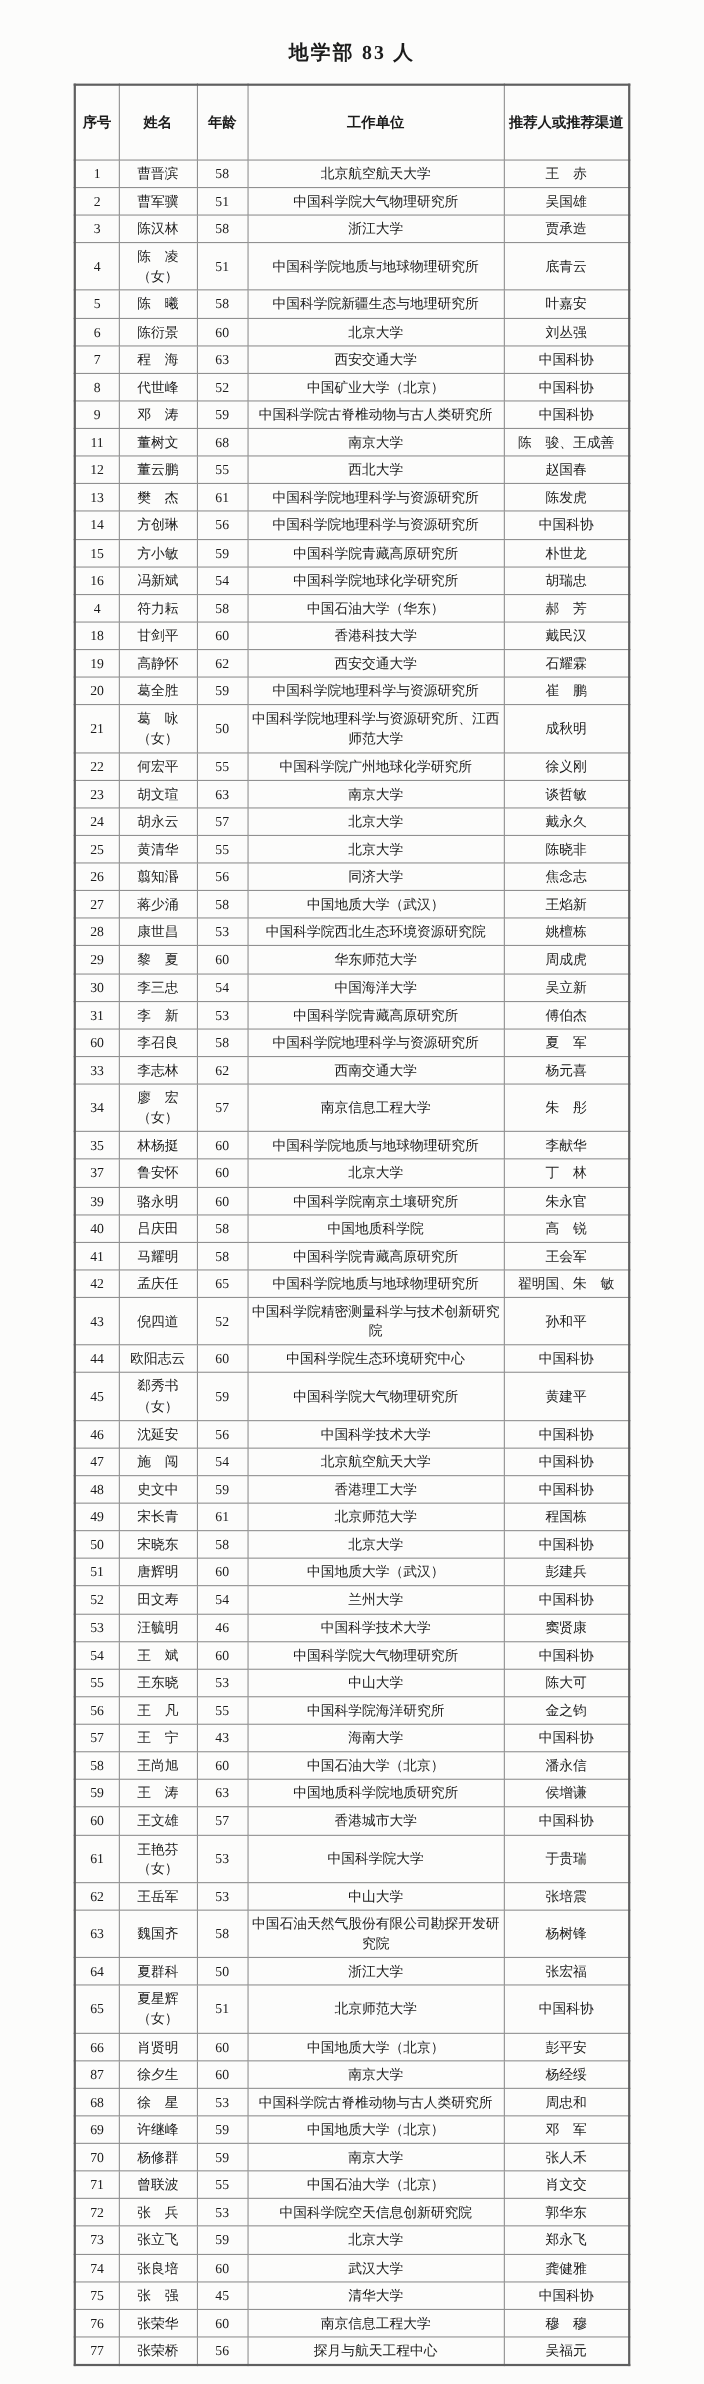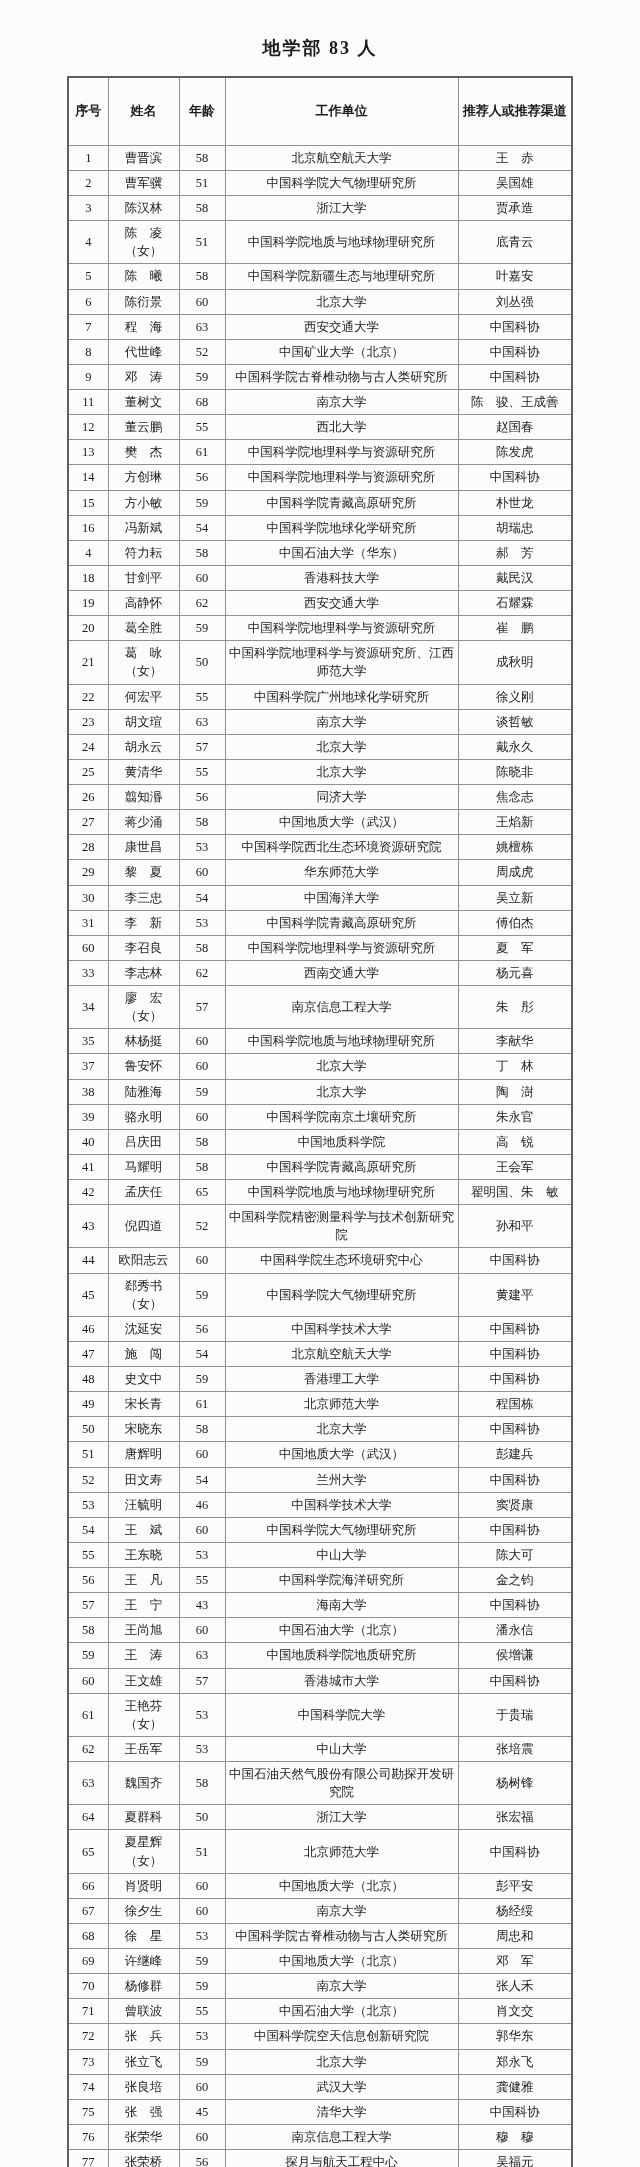--- a/index.html
+++ b/index.html
@@ -316,27 +316,20 @@
           <td class="c-rec">李献华</td>
         </tr>
         <tr>
           <td class="c-no">37</td>
           <td class="c-name">鲁安怀</td>
           <td class="c-age">60</td>
           <td class="c-unit">北京大学</td>
           <td class="c-rec">丁　林</td>
         </tr>
         <tr>
-          <td class="c-no">38</td>
-          <td class="c-name">陆雅海</td>
-          <td class="c-age">59</td>
-          <td class="c-unit">北京大学</td>
-          <td class="c-rec">陶　澍</td>
-        </tr>
-        <tr>
           <td class="c-no">39</td>
           <td class="c-name">骆永明</td>
           <td class="c-age">60</td>
           <td class="c-unit">中国科学院南京土壤研究所</td>
           <td class="c-rec">朱永官</td>
         </tr>
         <tr>
           <td class="c-no">40</td>
           <td class="c-name">吕庆田</td>
           <td class="c-age">58</td>
@@ -519,21 +512,21 @@
           <td class="c-rec">中国科协</td>
         </tr>
         <tr>
           <td class="c-no">66</td>
           <td class="c-name">肖贤明</td>
           <td class="c-age">60</td>
           <td class="c-unit">中国地质大学（北京）</td>
           <td class="c-rec">彭平安</td>
         </tr>
         <tr>
-          <td class="c-no">67</td>
+          <td class="c-no">87</td>
           <td class="c-name">徐夕生</td>
           <td class="c-age">60</td>
           <td class="c-unit">南京大学</td>
           <td class="c-rec">杨经绥</td>
         </tr>
         <tr>
           <td class="c-no">68</td>
           <td class="c-name">徐　星</td>
           <td class="c-age">53</td>
           <td class="c-unit">中国科学院古脊椎动物与古人类研究所</td>

